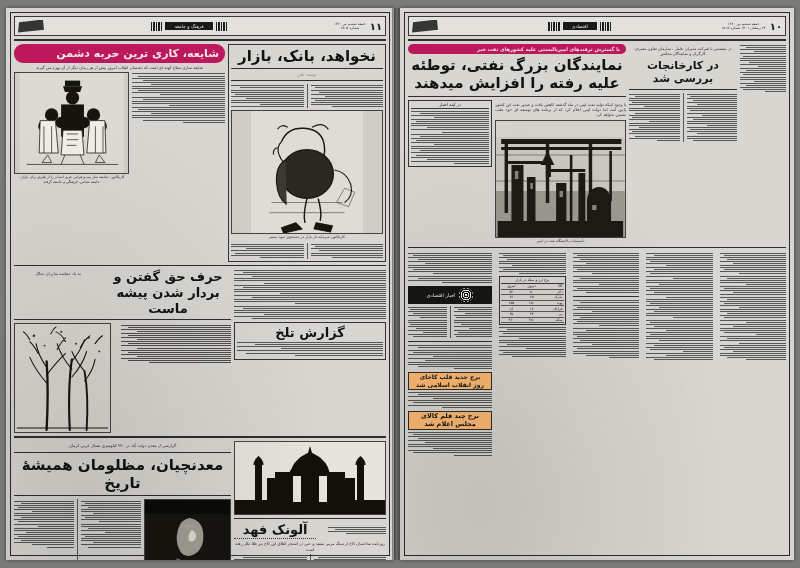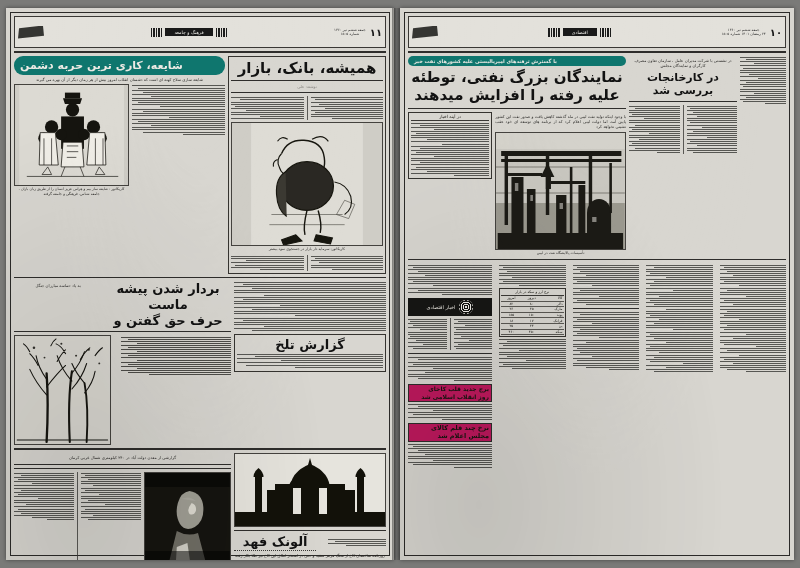--- a/index.html
+++ b/index.html
@@ -17,21 +17,21 @@
         background:
           radial-gradient(ellipse at 50% 0%,rgba(255,255,255,.30),rgba(0,0,0,0) 60%),
           radial-gradient(ellipse at 20% 90%,rgba(0,0,0,.16),rgba(0,0,0,0) 55%);
         mix-blend-mode:multiply;opacity:.65;}
   .gutter{position:absolute;left:392px;top:8px;width:10px;height:552px;
           background:linear-gradient(90deg,rgba(0,0,0,.42),rgba(0,0,0,.10) 45%,rgba(0,0,0,.38));}
 
   .inner{position:absolute;inset:4px;border:1px solid #2b2a28;padding:3px;box-sizing:border-box;}
 
   
-  .masthead{display:flex;align-items:center;height:32px;border:1px solid #3a3835;
+  .masthead{display:flex;align-items:center;height:20px;border:1px solid #3a3835;
             background:#e3e1db;padding:0 3px;box-sizing:border-box;gap:4px;}
   .mh-num{font-weight:bold;font-size:10px;color:#1a1a1a;}
   .mh-date{font-size:3.6px;line-height:1.25;color:#2a2a2a;text-align:center;white-space:nowrap;}
   .mh-sec{flex:1;display:flex;align-items:center;justify-content:center;gap:3px;}
   .bars{display:flex;gap:1px;}
   .bars i{display:block;width:1.5px;height:9px;background:#1c1c1c;}
   .sec-chip{background:#191919;color:#efeee9;font-size:4.6px;padding:1.5px 9px;letter-spacing:.3px;}
   .mh-logo{width:26px;height:13px;background:#1d1c1a;
            clip-path:polygon(4% 22%,96% 0%,100% 78%,0% 100%);opacity:.88;}
 
@@ -41,22 +41,22 @@
   .txt span.l.s70{width:70%}.txt span.l.s80{width:80%}.txt span.l.s88{width:88%}
   .txt span.l.s94{width:94%}.txt span.l.s60{width:60%}.txt span.l.s45{width:45%}
   .txt.dense span.l{margin:1.1px 0;opacity:.82;}
 
   .rule{height:1px;background:#2e2d2b;margin:3px 0;}
   .rule.thick{height:2px;}
 
   
   .hl{font-weight:bold;color:#121212;text-align:center;line-height:1.22;
       font-family:"DejaVu Sans","Liberation Sans",sans-serif;}
-  .hl-banner{background:#0f766e;color:#eceae4;border-radius:9px;padding:3px 6px;
-             font-size:11px;font-weight:bold;text-align:left;letter-spacing:-.2px;}
+  .hl-banner{background:#be185d;color:#eceae4;border-radius:9px;padding:3px 6px;
+             font-size:11px;font-weight:bold;text-align:right;letter-spacing:-.2px;}
   .hl-xl{font-size:15px;}
   .hl-lg{font-size:13px;}
   .hl-md{font-size:11px;}
   .hl-sm{font-size:13px;}
   .kicker{font-size:4px;color:#2b2a28;text-align:center;line-height:1.35;margin:2px 0;}
   .byline{font-size:4px;color:#35343080;text-align:center;}
 
   
   .art{position:relative;background:#cfcdc6;border:1px solid #44423e;overflow:hidden;}
   .cap{font-size:3.6px;color:#2c2b29;text-align:center;line-height:1.3;padding:1px 2px;}
@@ -67,21 +67,21 @@
          background-size:2px 2px;}
 
   
   .cols{display:flex;gap:4px;}
   .col{flex:1;min-width:0;}
   .vr{width:1px;background:#3a3835;opacity:.8;flex:none;}
 
   .box{border:1px solid #35332f;padding:2px;box-sizing:border-box;}
   .boxhdr{background:#161614;color:#ece9e2;font-size:5px;text-align:center;padding:2px 0;
           display:flex;align-items:center;justify-content:center;gap:4px;}
-  .hl-box{border:1px solid #2e2d2b;background:#be185d;text-align:right;
+  .hl-box{border:1px solid #2e2d2b;background:#fdba74;text-align:center;
           font-size:8.5px;font-weight:bold;color:#15150f;padding:0 2px;line-height:1.3;}
 
   
   .spiral{width:14px;height:14px;border-radius:50%;
           background:repeating-radial-gradient(circle,#f0eee8 0 1px,#161614 1px 2.2px);}
 
   
   .mtab{width:100%;border-collapse:collapse;font-size:3.6px;color:#24231f;}
   .mtab td{border-bottom:.4px solid #5a5853;padding:.3px 1px;text-align:center;}
   .mtab td.nm{text-align:right;}
@@ -120,21 +120,21 @@
             </span>
         </div>
         <div class="mh-logo"></div>
       </div>
 
       <div class="rule thick"></div>
 
       <div class="cols" style="gap:3px;">
 
         <div class="col" style="flex:0 0 152px;border:1px solid #35332f;padding:2px;">
-          <div class="hl hl-xl">همیشه، بانک، بازار</div>
+          <div class="hl hl-xl">نخواهد، بانک، بازار</div>
           <div class="rule"></div>
           <div class="byline">نوشته: علی</div>
           <div class="rule"></div>
           <div class="cols" style="gap:3px;">
             <div class="col txt dense">
               <span class="l"></span>
                 <span class="l s94"></span>
                 <span class="l"></span>
                 <span class="l s88"></span>
               <span class="l"></span>
@@ -317,22 +317,22 @@
               <span class="l"></span>
                 <span class="l s94"></span>
                 <span class="l s60"></span>
             </div>
           </div>
         </div>
 
         <div class="col" style="min-width:0;">
           <div class="cols" style="gap:3px;align-items:flex-start;">
             <div class="col" style="flex:0 0 58%;">
+              <div class="hl hl-lg">حرف حق گفتن و</div>
               <div class="hl hl-lg">بردار شدن پیشه ماست</div>
-              <div class="hl hl-lg">حرف حق گفتن و</div>
             </div>
             <div class="col" style="text-align:center;">
               <div class="kicker">به یاد حماسه مبارزان جنگل</div>
             </div>
           </div>
           <div class="rule"></div>
           <div class="cols" style="gap:3px;">
             <div class="col" style="flex:0 0 54%;">
               <div class="txt dense" style="--ln:#2e2d29;">
                 <span class="l s94"></span>
@@ -446,20 +446,21 @@
                 <span class="l s88"></span>
                 <span class="l"></span>
 
             </div>
           </div>
         </div>
 
         <div class="col" style="min-width:0;">
           <div class="kicker">گزارشی از معدن دولت آباد در ۲۴۰ کیلومتری شمال غربی کرمان</div>
           <div class="rule"></div>
+          <div class="hl hl-xl">معدنچیان، مظلومان همیشهٔ تاریخ</div>
           <div class="rule"></div>
           <div class="cols" style="gap:3px;">
             <div class="col" style="flex:0 0 40%;">
               <div class="art" style="height:92px;background:#171611;">
                 <svg viewBox="0 0 80 92" width="100%" height="100%" preserveAspectRatio="none">
                   <rect width="80" height="92" fill="#15140f"></rect>
                   <g fill="#b9b6ac">
                     <path d="M42 18 q12 2 13 16 q1 14 -8 20 q-9 5 -14 -3 q-5 -9 -2 -21 q3 -11 11 -12z" opacity=".85"></path>
                     <path d="M30 58 q10 6 20 2 l8 32 h-36z" opacity=".55"></path>
                     <path d="M34 26 q8 -4 14 2" opacity=".4"></path>

